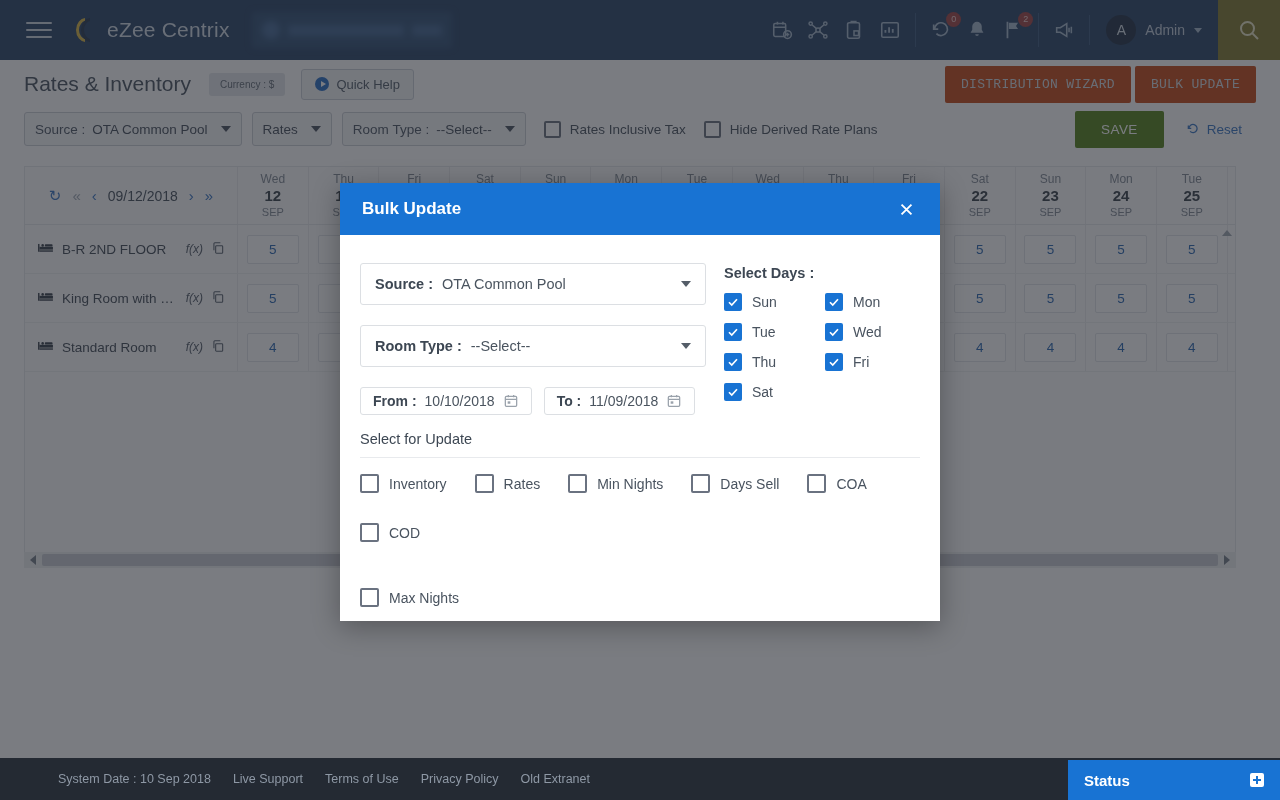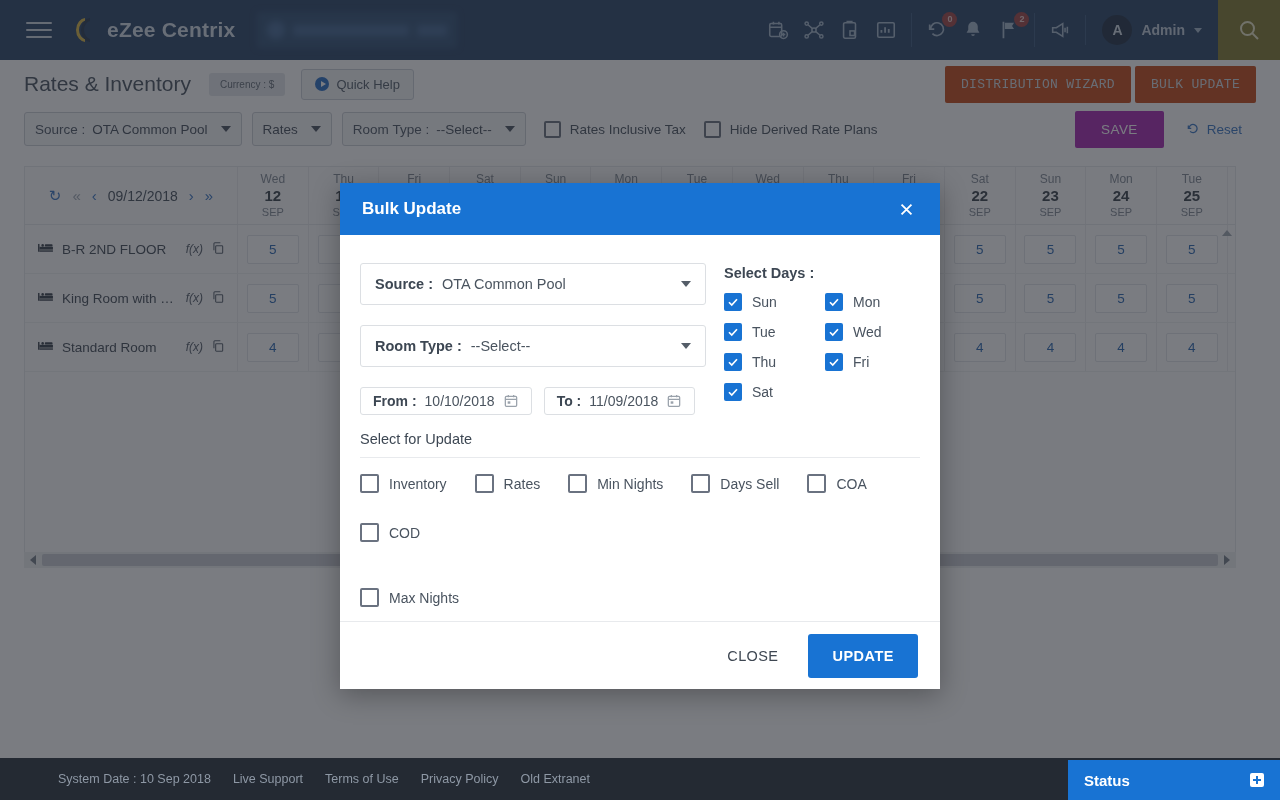--- a/index.html
+++ b/index.html
@@ -17,21 +17,20 @@
     background: rgba(40,44,52,0.62);
     z-index: 50;
   }
 
   
   .topbar {
     position: absolute; top: 0; left: 0; width: 1280px; height: 60px;
     background: #1e3a5f;
     display: flex; align-items: center;
     z-index: 10;
-    font-weight: bold;
   }
   .hamburger { width: 26px; margin-left: 26px; cursor: pointer; }
   .hamburger span {
     display: block; height: 2px; background: #c8d2de; margin: 5px 0; border-radius: 1px;
   }
   .brand {
     display: flex; align-items: center; gap: 7px; margin-left: 22px;
   }
   .brand-mark {
     width: 26px; height: 26px; position: relative;
@@ -134,21 +133,21 @@
   }
   .fsel .lbl { color: #444f5c; }
   .fsel .val { color: #3c4652; }
   .fsel .ar { width: 0; height: 0; border-left: 5px solid transparent; border-right: 5px solid transparent; border-top: 6px solid #414b57; margin-left: 6px; }
   .fchk { display: flex; align-items: center; gap: 9px; font-size: 13.5px; color: #404a56; margin-left: 8px; cursor: pointer; }
   .box-empty {
     width: 17px; height: 17px; border: 2px solid #626b77; border-radius: 2px; background: transparent;
   }
   .filter-right { margin-left: auto; display: flex; align-items: center; gap: 8px; }
   .btn-save {
-    background: #a21caf; color: #fff; border: none; font-size: 13.5px;
+    background: #4d7c0f; color: #fff; border: none; font-size: 13.5px;
     padding: 11px 26px; border-radius: 2px; cursor: pointer; letter-spacing: .4px;
   }
   .btn-reset {
     background: transparent; color: #2f6fc0; border: none; font-size: 13.5px;
     padding: 10px 14px; cursor: pointer; display: flex; align-items: center; gap: 7px;
   }
 
   
   .grid-wrap {
     position: absolute; top: 166px; left: 24px; width: 1212px; height: 390px;
@@ -869,24 +868,20 @@
             <span>COD</span>
           </div>
           <div style="flex-basis: 100%; height: 0px;"></div>
           <div class="sfu-item">
             <span class="box-empty-lg"></span>
             <span>Max Nights</span>
           </div>
         </div>
     </div>
 
-    <div class="modal-foot">
-      <button class="btn-close">CLOSE</button>
-      <button class="btn-update">UPDATE</button>
-    </div>
   </div>
 
   <div class="footer">
     <span>System Date : 10 Sep 2018</span>
     <a href="#">Live Support</a>
     <a href="#">Terms of Use</a>
     <a href="#">Privacy Policy</a>
     <a href="#">Old Extranet</a>
   </div>
 

